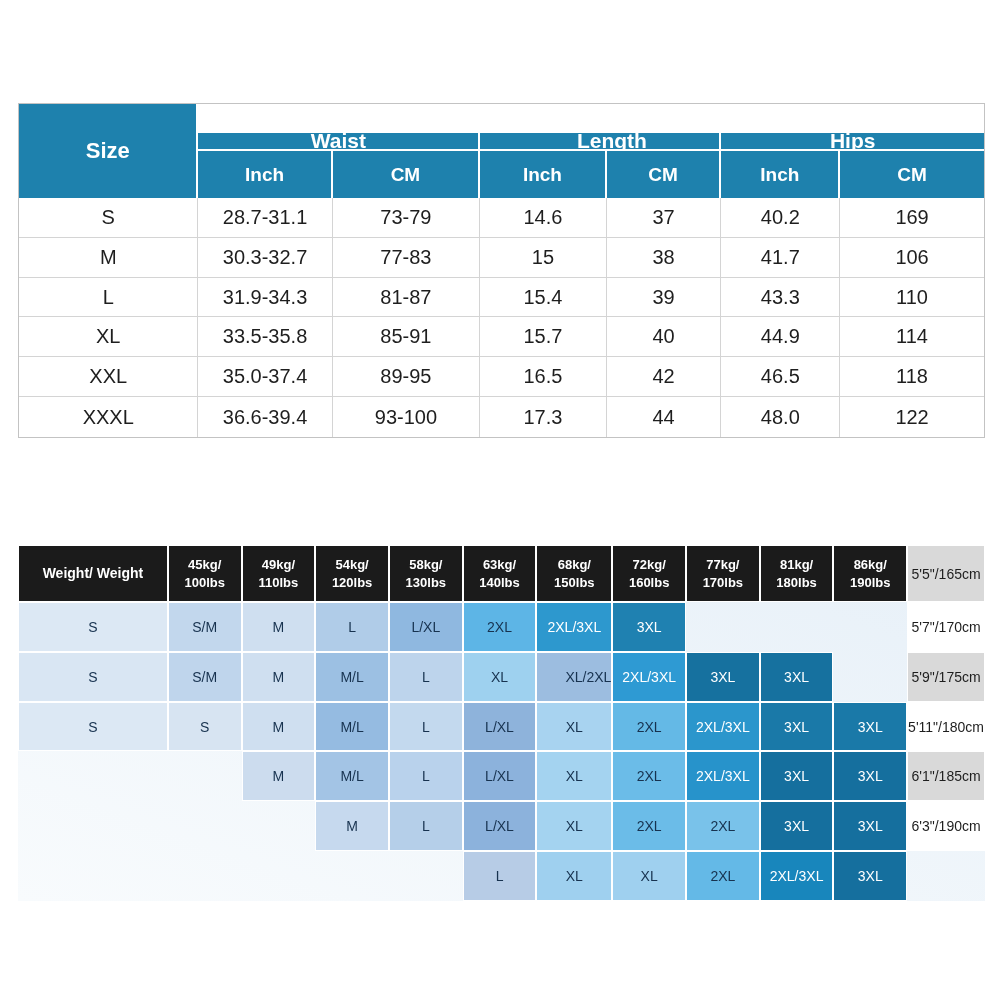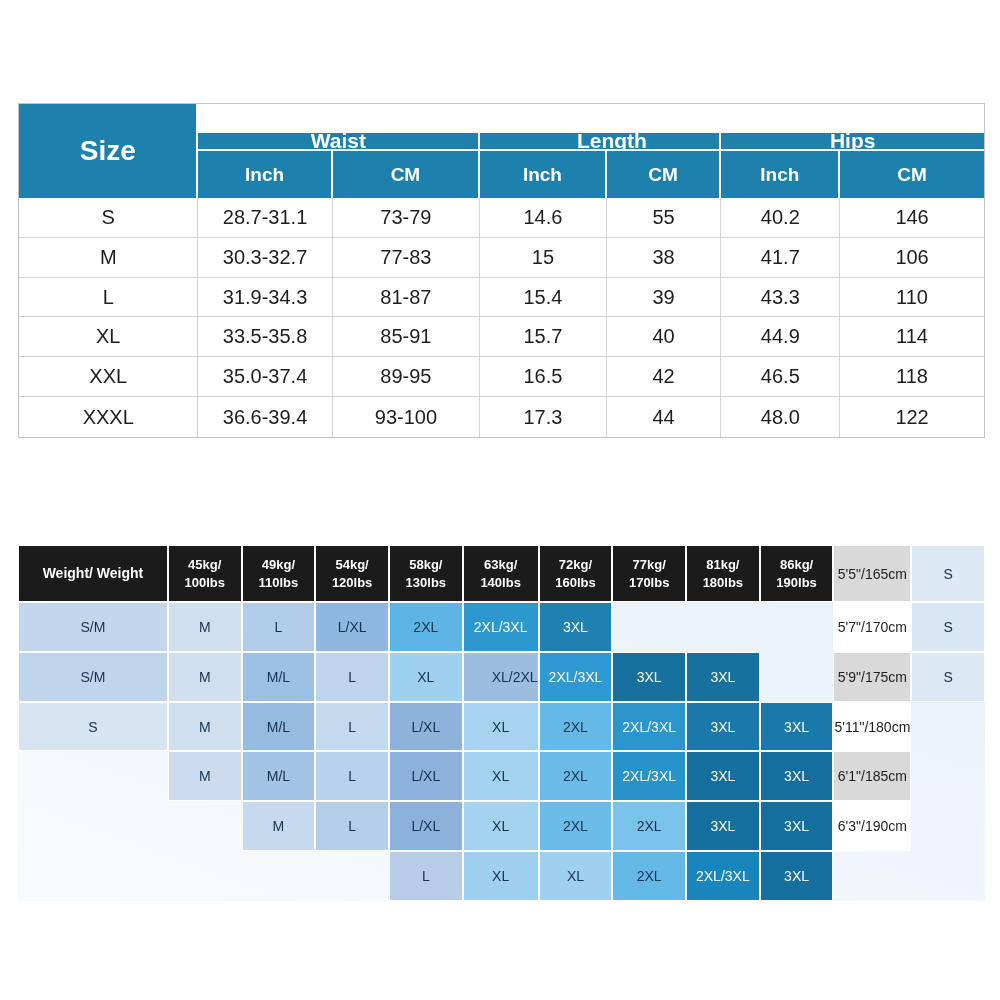--- a/index.html
+++ b/index.html
@@ -17,21 +17,21 @@
     grid-template-columns:18.6% 13.9% 15.3% 13.1% 11.9% 12.3% 14.9%;
     grid-template-rows:47px 47px repeat(6,1fr);
     border:1px solid #c3c3c3;
     background:#ffffff;
   }
   .st-head{
     background:#1e81ad;color:#ffffff;
     display:flex;align-items:center;justify-content:center;
     font-weight:600;
   }
-  .st-corner{grid-row:1/3;grid-column:1;font-size:28px;border-right:2px solid #fff;}
+  .st-corner{grid-row:1/3;grid-column:1;font-size:22px;border-right:2px solid #fff;}
   .st-group{font-size:21px;border-right:2px solid #fff;border-bottom:2px solid #fff;margin-top:29px;}
   .st-group.last{border-right:none;}
   .st-unit{font-size:19px;border-right:2px solid #fff;}
   .st-unit.last{border-right:none;}
   .st-cell{
     background:#ffffff;color:#1e1e1e;font-size:20px;
     display:flex;align-items:center;justify-content:center;
     border-bottom:1px solid #d4d4d4;border-right:1px solid #d4d4d4;
   }
   .st-cell.lastcol{border-right:none;}
@@ -73,23 +73,23 @@
     <div class="st-head st-unit" style="grid-area: 2 / 2;">Inch</div>
     <div class="st-head st-unit" style="grid-area: 2 / 3;">CM</div>
     <div class="st-head st-unit" style="grid-area: 2 / 4;">Inch</div>
     <div class="st-head st-unit" style="grid-area: 2 / 5;">CM</div>
     <div class="st-head st-unit" style="grid-area: 2 / 6;">Inch</div>
     <div class="st-head st-unit last" style="grid-area: 2 / 7;">CM</div>
     <div class="st-cell">S</div>
     <div class="st-cell">28.7-31.1</div>
     <div class="st-cell">73-79</div>
     <div class="st-cell">14.6</div>
-    <div class="st-cell">55</div>
+    <div class="st-cell">37</div>
     <div class="st-cell">40.2</div>
-    <div class="st-cell lastcol">146</div>
+    <div class="st-cell lastcol">169</div>
     <div class="st-cell">M</div>
     <div class="st-cell">30.3-32.7</div>
     <div class="st-cell">77-83</div>
     <div class="st-cell">15</div>
     <div class="st-cell">38</div>
     <div class="st-cell">41.7</div>
     <div class="st-cell lastcol">106</div>
     <div class="st-cell">L</div>
     <div class="st-cell">31.9-34.3</div>
     <div class="st-cell">81-87</div>
@@ -124,20 +124,22 @@
     <div class="ft-head">45kg/
 100lbs</div>
     <div class="ft-head">49kg/
 110lbs</div>
     <div class="ft-head">54kg/
 120lbs</div>
     <div class="ft-head">58kg/
 130lbs</div>
     <div class="ft-head">63kg/
 140lbs</div>
+    <div class="ft-head">68kg/
+150lbs</div>
     <div class="ft-head">72kg/
 160lbs</div>
     <div class="ft-head">77kg/
 170lbs</div>
     <div class="ft-head">81kg/
 180lbs</div>
     <div class="ft-head">86kg/
 190lbs</div>
     <div class="ft-label" style="background: rgb(217, 217, 217);">5'5"/165cm</div>
     <div class="ft-cell filled" style="background: rgb(220, 232, 244); color: rgb(23, 50, 79);">S</div>

